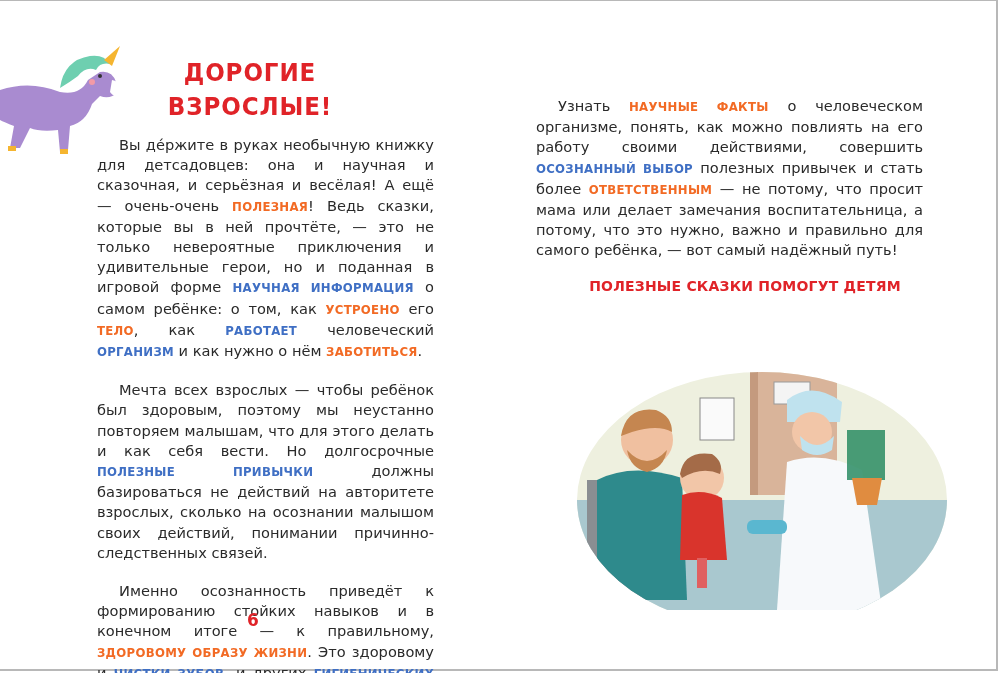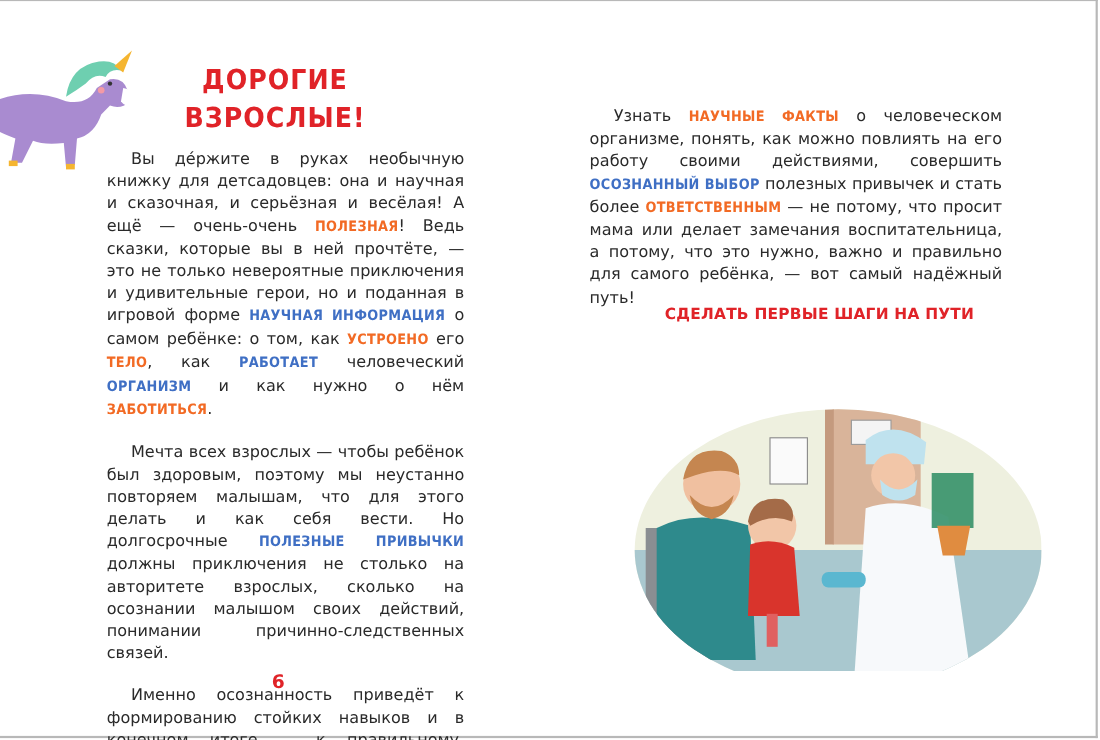--- a/index.html
+++ b/index.html
@@ -20,21 +20,21 @@
       position: absolute; left: 150px; width: 200px; top: 56px; text-align: center;
       color: #e02328; font-family: "DejaVu Sans", sans-serif; font-weight: bold;
       font-size: 25px; line-height: 34px; letter-spacing: 1px; text-transform: uppercase;
       transform: scaleX(0.92);
     }
     .text {
       position: absolute; font-size: 14.6px; line-height: 20.2px; text-align: justify;
       font-family: "DejaVu Sans", sans-serif; color: #2a2a2a;
       transform-origin: left top;
     }
-    .text p { margin: 0 12px 18px 0; text-indent: 22px; }
+    .text p { margin: 0 0 18px 0; text-indent: 22px; }
     .hl {
       font-family: "DejaVu Sans Condensed", "DejaVu Sans", sans-serif; font-weight: bold;
       text-transform: uppercase; font-size: 13px; letter-spacing: 0.3px;
     }
     .hl.o { color: #f26a24; }
     .hl.b { color: #3f6fc4; }
 
     .left-text { left: 97px; top: 135px; width: 337px; }
     .right-text { left: 36px; top: 96px; width: 387px; }
 
@@ -66,34 +66,34 @@
     <rect x="60" y="119" width="8" height="5" fill="#f5b530"></rect>
   </svg>
 
   <div class="title">
     <div>Дорогие</div>
     <div>взрослые!</div>
   </div>
 
   <div class="text left-text" id="left-text">
       <p><span>Вы де́ржите в руках необычную книжку для детсадовцев: она и научная и сказочная, и серьёзная и весёлая! А ещё — очень-очень </span><span class="hl o">полезная</span><span>! Ведь сказки, которые вы в ней прочтёте, — это не только невероятные приключения и удивительные герои, но и поданная в игровой форме </span><span class="hl b">научная информация</span><span> о самом ребёнке: о том, как </span><span class="hl o">устроено</span><span> его </span><span class="hl o">тело</span><span>, как </span><span class="hl b">работает</span><span> человеческий </span><span class="hl b">организм</span><span> и как нужно о нём </span><span class="hl o">заботиться</span><span>.</span></p>
-      <p><span>Мечта всех взрослых — чтобы ребёнок был здоровым, поэтому мы неустанно повторяем малышам, что для этого делать и как себя вести. Но долгосрочные </span><span class="hl b">полезные привычки</span><span> должны приключения не столько на авторитете взрослых, сколько на осознании малышом своих действий, понимании причинно-следственных связей.</span></p>
+      <p><span>Мечта всех взрослых — чтобы ребёнок был здоровым, поэтому мы неустанно повторяем малышам, что для этого делать и как себя вести. Но долгосрочные </span><span class="hl b">полезные привычки</span><span> должны базироваться не действий на авторитете взрослых, сколько на осознании малышом своих действий, понимании причинно-следственных связей.</span></p>
       <p><span>Именно осознанность приведёт к формированию стойких навыков и в конечном итоге — к правильному, </span><span class="hl o">здоровому образу жизни</span><span>. Это здоровому и </span><span class="hl b">чистки зубов</span><span>, и других </span><span class="hl b">гигиенических процедур</span></p>
     </div>
 
   <div class="pagenum">6</div>
 </div>
 
 <div class="page page-right">
   <div class="text right-text" id="right-text">
       <p><span>Узнать </span><span class="hl o">научные факты</span><span> о человеческом организме, понять, как можно повлиять на его работу своими действиями, совершить </span><span class="hl b">осознанный выбор</span><span> полезных привычек и стать более </span><span class="hl o">ответственным</span><span> — не потому, что просит мама или делает замечания воспитательница, а потому, что это нужно, важно и правильно для самого ребёнка, — вот самый надёжный путь!</span></p>
     </div>
 
   <div class="callout">
-    <div>сделать первые шаги на пути</div>
+    <div>Полезные сказки помогут детям</div>
   </div>
 
   <svg class="illus" viewBox="0 0 375 240">
     <defs>
       <clipPath id="ov">
           <ellipse cx="190" cy="130" rx="185" ry="128"></ellipse>
         </clipPath>
     </defs>
     <g clip-path="url(#ov)">
       <rect x="0" y="0" width="375" height="240" fill="#eef0df"></rect>

